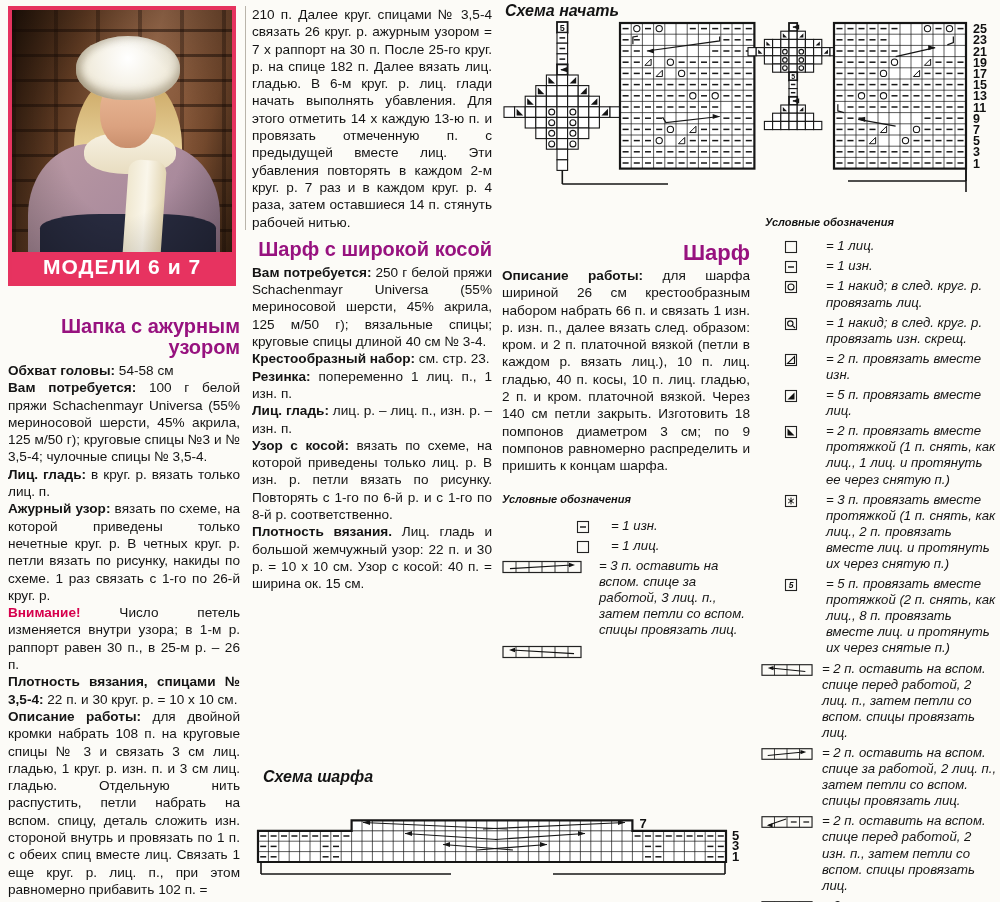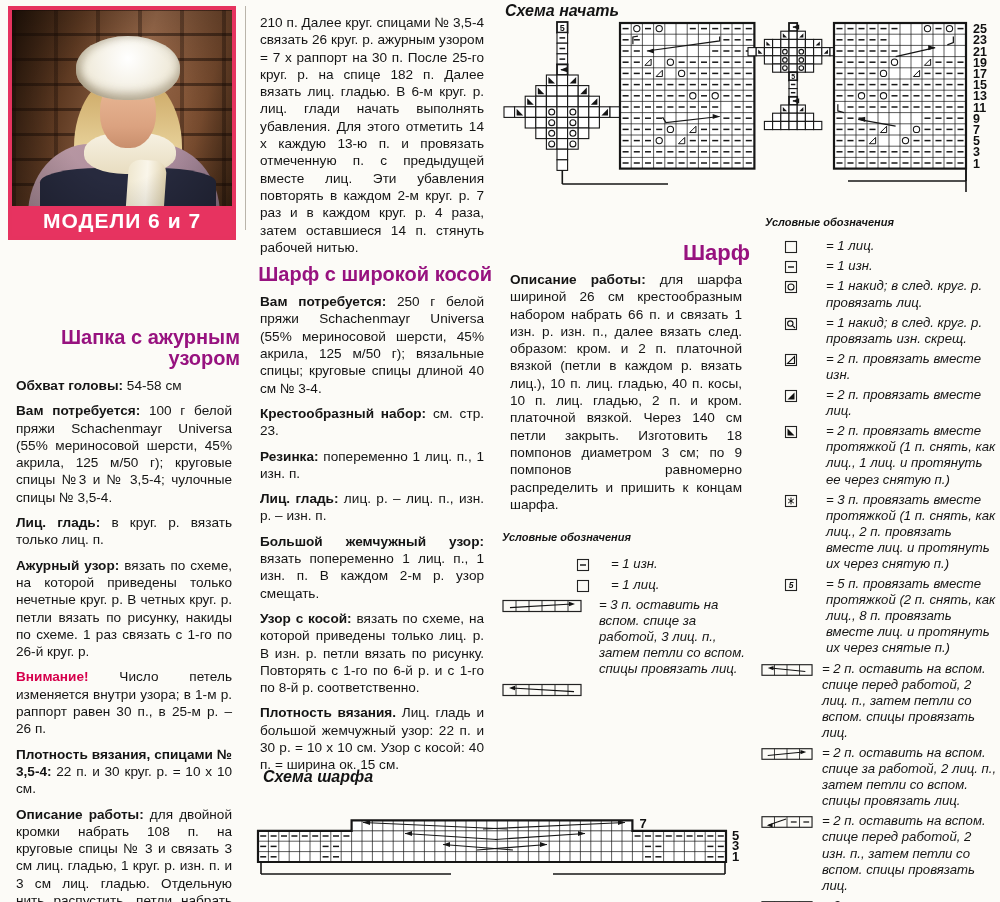--- a/index.html
+++ b/index.html
@@ -5,38 +5,38 @@
   :root{
     --accent:#97127f; --warn:#d6004c; --banner:#e73360; --ink:#141414;
   }
   html,body{margin:0;padding:0;}
   body{width:1000px;height:902px;position:relative;background:#fcfbf7;
        font-family:"Liberation Sans",sans-serif;color:var(--ink);overflow:hidden;}
   #page{position:absolute;inset:0;}
 
   
   .col{position:absolute;text-align:justify;font-size:13.6px;line-height:17.3px;}
-  .para{margin:8px;}
+  .para{margin:0;}
   .para .lead{font-weight:bold;}
   .para .lead.warn{color:var(--warn);}
   h2.sec{color:var(--accent);font-size:20px;line-height:21px;font-weight:bold;margin:8px 0 4px 0;text-align:right;}
   .legtitle{font-style:italic;font-weight:bold;font-size:11px;margin:16px 0 10px 0;text-align:left;}
   .chart-title{position:absolute;font-style:italic;font-weight:bold;font-size:16px;}
 
   
   .leg-item{display:flex;margin-bottom:4px;font-style:italic;font-size:13.2px;line-height:16.1px;text-align:left;gap:9px;}
   .leg-item .icon{flex:0 0 auto;display:flex;align-items:flex-start;padding-top:2px;}
   .leg-mid .icon{width:88px;justify-content:flex-end;padding-right:12px;}
   .leg-mid .icon.wide{justify-content:flex-start;padding-right:0;}
   .leg-right .icon{width:52px;justify-content:center;}
   .leg-right .icon.wide{justify-content:flex-start;margin-left:-4px;}
   .leg-item .txt{flex:1 1 auto;}
 
   
-  .photo{position:absolute;left:8px;top:6px;width:228px;height:234px;border:4px solid #e6335f;
+  .photo{position:absolute;left:8px;top:6px;width:228px;height:280px;border:4px solid #e6335f;
          box-sizing:border-box;overflow:hidden;background:#5a3a28;}
   .bricks{position:absolute;inset:0;
      background:
        repeating-linear-gradient(0deg, rgba(25,12,6,.5) 0 3px, rgba(0,0,0,0) 3px 25px),
        repeating-linear-gradient(90deg, rgba(25,12,6,.35) 0 4px, rgba(0,0,0,0) 4px 42px),
        linear-gradient(105deg,#241409 0%,#5e3a22 26%,#96684a 52%,#7c4e30 78%,#35200f 100%);}
   .vignette{position:absolute;inset:0;background:radial-gradient(ellipse at 50% 45%, rgba(0,0,0,0) 40%, rgba(0,0,0,.35) 100%);}
   .hair{position:absolute;top:64px;left:62px;width:108px;height:158px;border-radius:46% 46% 42% 42%;
         background:linear-gradient(180deg,#c9a35f,#ecd8a2 55%,#d9bd7d);}
   .hat{position:absolute;top:26px;left:64px;width:104px;height:64px;border-radius:50% 50% 46% 46%;
@@ -71,21 +71,21 @@
     <div class="scarf-tail"></div>
     <div class="face"></div>
     <div class="hat"></div>
     <div class="vignette"></div>
     <div class="banner">МОДЕЛИ 6 и 7</div>
   </div>
 
   <div class="colrule"></div>
 
   <div class="col" style="left:8px;top:316px;width:232px;">
-    <h2 class="sec" style="margin-top:11px;">Шапка с ажурным узором</h2>
+    <h2 class="sec" style="margin-top:0;">Шапка с ажурным узором</h2>
     <div>
         <p class="para"><span class="lead">Обхват головы:</span><span> 54-58 см</span></p>
         <p class="para"><span class="lead">Вам потребуется:</span><span> 100 г белой пряжи Schachenmayr Universa (55% мериносовой шерсти, 45% акрила, 125 м/50 г); круговые спицы №3 и № 3,5-4; чулочные спицы № 3,5-4.</span></p>
         <p class="para"><span class="lead">Лиц. гладь:</span><span> в круг. р. вязать только лиц. п.</span></p>
         <p class="para"><span class="lead">Ажурный узор:</span><span> вязать по схеме, на которой приведены только нечетные круг. р. В четных круг. р. петли вязать по рисунку, накиды по схеме. 1 раз связать с 1-го по 26-й круг. р.</span></p>
         <p class="para"><span class="lead warn">Внимание!</span><span> Число петель изменяется внутри узора; в 1-м р. раппорт равен 30 п., в 25-м р. – 26 п.</span></p>
         <p class="para"><span class="lead">Плотность вязания, спицами № 3,5-4:</span><span> 22 п. и 30 круг. р. = 10 х 10 см.</span></p>
         <p class="para"><span class="lead">Описание работы:</span><span> для двойной кромки набрать 108 п. на круговые спицы № 3 и связать 3 см лиц. гладью, 1 круг. р. изн. п. и 3 см лиц. гладью. Отдельную нить распустить, петли набрать на вспом. спицу, деталь сложить изн. стороной внутрь и провязать по 1 п. с обеих спиц вместе лиц. Связать 1 еще круг. р. лиц. п., при этом равномерно прибавить 102 п. =</span></p>
       </div>
   </div>
@@ -93,21 +93,20 @@
   <div class="col" style="left:252px;top:6px;width:240px;">
     <div>
         <p class="para"><span>210 п. Далее круг. спицами № 3,5-4 связать 26 круг. р. ажурным узором = 7 х раппорт на 30 п. После 25-го круг. р. на спице 182 п. Далее вязать лиц. гладью. В 6-м круг. р. лиц. глади начать выполнять убавления. Для этого отметить 14 х каждую 13-ю п. и провязать отмеченную п. с предыдущей вместе лиц. Эти убавления повторять в каждом 2-м круг. р. 7 раз и в каждом круг. р. 4 раза, затем оставшиеся 14 п. стянуть рабочей нитью.</span></p>
       </div>
     <h2 class="sec">Шарф с широкой косой</h2>
     <div>
         <p class="para"><span class="lead">Вам потребуется:</span><span> 250 г белой пряжи Schachenmayr Universa (55% мериносовой шерсти, 45% акрила, 125 м/50 г); вязальные спицы; круговые спицы длиной 40 см № 3-4.</span></p>
         <p class="para"><span class="lead">Крестообразный набор:</span><span> см. стр. 23.</span></p>
         <p class="para"><span class="lead">Резинка:</span><span> попеременно 1 лиц. п., 1 изн. п.</span></p>
         <p class="para"><span class="lead">Лиц. гладь:</span><span> лиц. р. – лиц. п., изн. р. – изн. п.</span></p>
-        <p class="para"><span class="lead">Большой жемчужный узор:</span><span> вязать попеременно 1 лиц. п., 1 изн. п. В каждом 2-м р. узор смещать.</span></p>
         <p class="para"><span class="lead">Узор с косой:</span><span> вязать по схеме, на которой приведены только лиц. р. В изн. р. петли вязать по рисунку. Повторять с 1-го по 6-й р. и с 1-го по 8-й р. соответственно.</span></p>
         <p class="para"><span class="lead">Плотность вязания.</span><span> Лиц. гладь и большой жемчужный узор: 22 п. и 30 р. = 10 х 10 см. Узор с косой: 40 п. = ширина ок. 15 см.</span></p>
       </div>
   </div>
 
   <div class="col" style="left:502px;top:226px;width:248px;">
     <h2 class="sec" style="margin-top:16px;font-size:22px;">Шарф</h2>
     <div>
         <p class="para"><span class="lead">Описание работы:</span><span> для шарфа шириной 26 см крестообразным набором набрать 66 п. и связать 1 изн. р. изн. п., далее вязать след. образом: кром. и 2 п. платочной вязкой (петли в каждом р. вязать лиц.), 10 п. лиц. гладью, 40 п. косы, 10 п. лиц. гладью, 2 п. и кром. платочной вязкой. Через 140 см петли закрыть. Изготовить 18 помпонов диаметром 3 см; по 9 помпонов равномерно распределить и пришить к концам шарфа.</span></p>
       </div>
@@ -210,21 +209,21 @@
           </span>
           <div class="txt">= 2 п. провязать вместе изн.</div>
         </div>
         <div class="leg-item leg-right">
           <span class="icon">
             <svg width="14" height="14" viewBox="0 0 14 14">
               <rect x="1.5" y="1.5" width="11" height="11" fill="none" stroke="#222" stroke-width="1.1"></rect>
               <path d="M10.5,3.5 L10.5,10.5 L3.5,10.5 Z" fill="#111"></path>
             </svg>
           </span>
-          <div class="txt">= 2 п. провязать вместе лиц.</div>
+          <div class="txt">= 5 п. провязать вместе лиц.</div>
         </div>
         <div class="leg-item leg-right">
           <span class="icon">
             <svg width="14" height="14" viewBox="0 0 14 14">
               <rect x="1.5" y="1.5" width="11" height="11" fill="none" stroke="#222" stroke-width="1.1"></rect>
               <path d="M3.5,3.5 L10.5,10.5 L3.5,10.5 Z" fill="#111"></path>
             </svg>
           </span>
           <div class="txt">= 2 п. провязать вместе протяжкой (1 п. снять, как лиц., 1 лиц. и протянуть ее через снятую п.)</div>
         </div>

